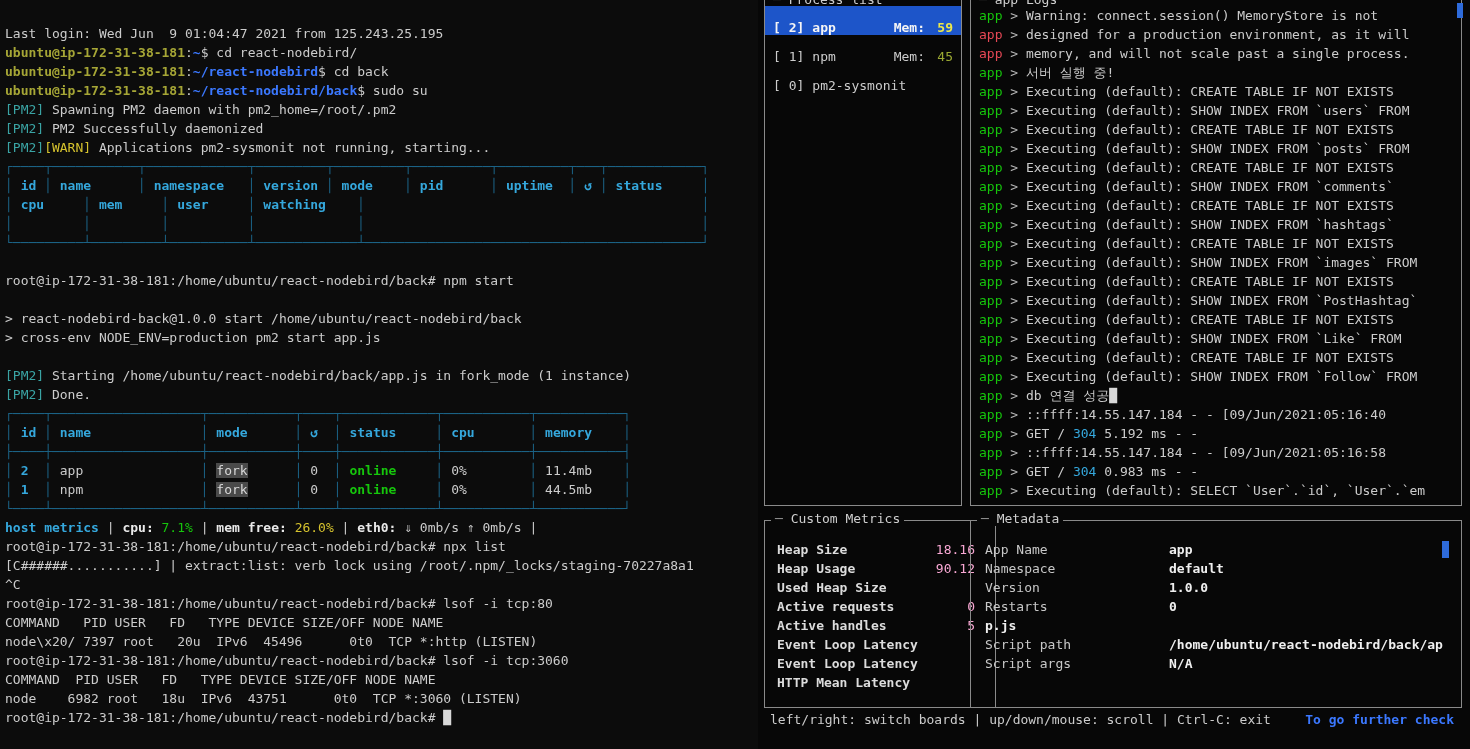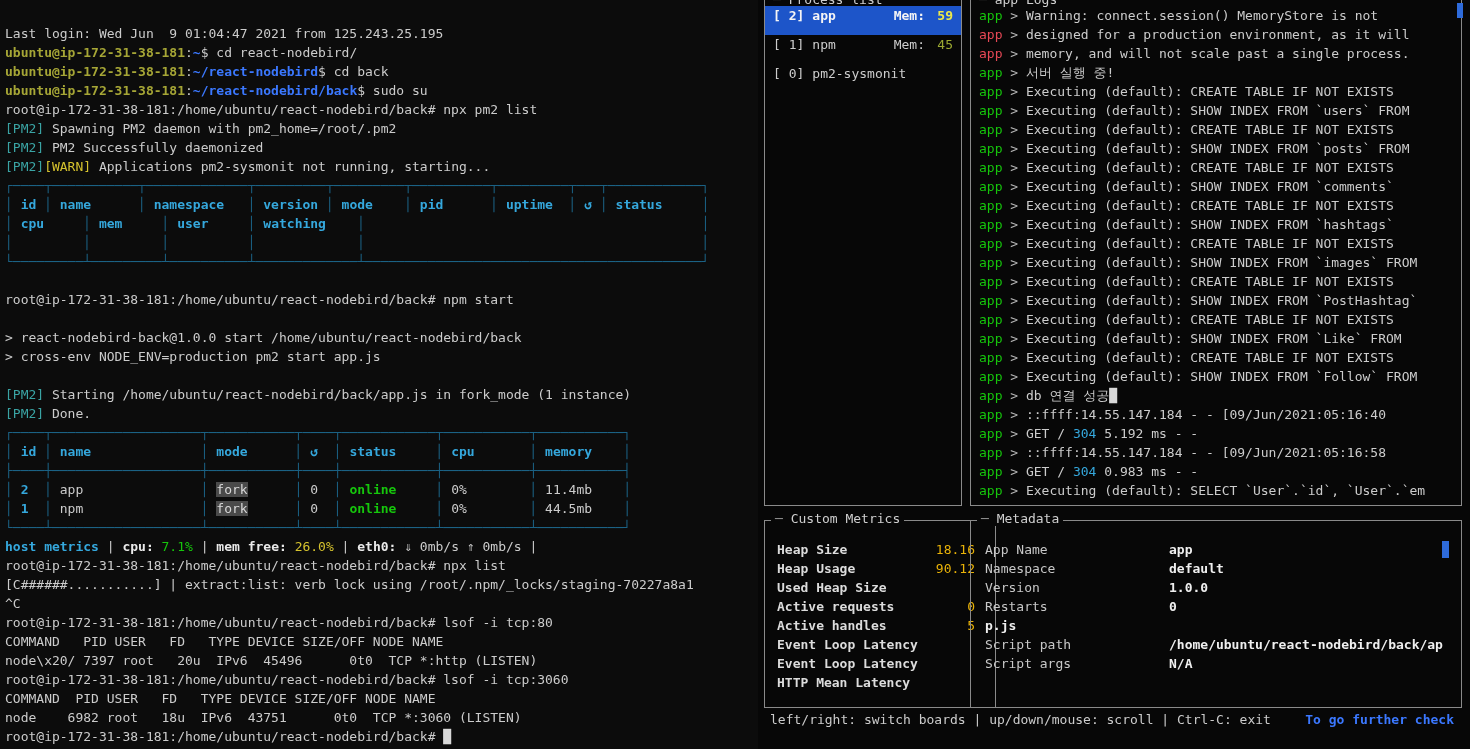--- a/index.html
+++ b/index.html
@@ -35,36 +35,36 @@
   .box.proc     { left:6px;   top:-14px;  width:198px; height:520px; }
   .box.logs     { left:212px; top:-14px;  width:492px; height:520px; }
   .box.metrics  { left:6px;   top:520px;  width:232px; height:188px; }
   .box.metadata { left:212px; top:520px;  width:492px; height:188px;padding-left:16px; }
   .btitle { position:absolute; color:#cfcfcf; white-space:pre; }
   .btitle::before { content:"─ "; color:#8a8a8a; }
   .box.proc .btitle, .box.logs .btitle { top:5px; left:8px; }
   .box.metrics .btitle, .box.metadata .btitle { top:-10px; left:6px; background:#070707; padding:0 4px; }
 
   .prows { position:absolute; top:19px; left:0; right:0; }
-  .prow { height:29px; line-height:19px; display:flex; justify-content:space-between; padding:0 8px; white-space:pre; }
+  .prow { height:29px; line-height:19px; display:flex; justify-content:space-between; padding:12px 8px; white-space:pre; }
   .prow.selected { background:#1d55c9; color:#f5f5f5; font-weight:bold; }
   .pname { margin-left:8px; }
   .pmem { display:inline-block; min-width:22px; text-align:right; margin-left:6px; }
   .pmem.hi { color:#ece84a;text-align:right; }
   .pmem.mid { color:#9aa832; }
 
   .logrows { position:absolute; top:19px; left:8px; right:8px; }
   .thumb { position:absolute; background:#2e6bdb; }
   .logs-thumb { right:-2px; top:16px; width:6px; height:15px; }
   .md-thumb { right:12px; top:20px; width:7px; height:17px; }
 
   .mrows { position:absolute; top:19px; left:0; right:0; }
   .mrow { height:19px; line-height:19px; display:flex; justify-content:space-between; padding:0 20px 0 12px; white-space:pre; }
   .mlabel { color:#dcdcdc; font-weight:bold; }
-  .mvalue { color:#eab308;margin-left:44px; }
+  .mvalue { color:#f9a8d4;margin-left:44px; }
 
   .mdrows { position:absolute; top:19px; left:0; right:0; }
   .mdrow { height:19px; line-height:19px; padding:0 0 0 14px; white-space:pre; }
   .mdlabel { display:inline-block; width:184px; color:#c8c8c8; }
   .mdlabel.asvalue { color:#efefef; font-weight:bold; }
   .mdvalue { color:#efefef; font-weight:bold; }
 
   .helpbar { position:absolute; left:0; top:710px; width:704px; }
   .hline1 { height:19px; line-height:19px; display:flex; justify-content:space-between; padding:0 8px 0 12px; white-space:pre; }
   .hline2 { height:19px; line-height:19px; padding-left:5px; white-space:pre; }
@@ -73,21 +73,20 @@
 </head>
 <body>
 
 <div class="screen">
 
   <div class="pane left">
       <div class="tline"><span>Last login: Wed Jun  9 01:04:47 2021 from 125.243.25.195</span></div>
       <div class="tline"><span class="c-user">ubuntu@ip-172-31-38-181</span><span>:</span><span class="c-path">~</span><span>$ cd react-nodebird/</span></div>
       <div class="tline"><span class="c-user">ubuntu@ip-172-31-38-181</span><span>:</span><span class="c-path">~/react-nodebird</span><span>$ cd back</span></div>
       <div class="tline"><span class="c-user">ubuntu@ip-172-31-38-181</span><span>:</span><span class="c-path">~/react-nodebird/back</span><span>$ sudo su</span></div>
-      <div class="tline"><span>root@ip-172-31-38-181:/home/ubuntu/react-nodebird/back# npx pm2 list</span></div>
       <div class="tline"><span class="c-pm2">[PM2]</span><span> Spawning PM2 daemon with pm2_home=/root/.pm2</span></div>
       <div class="tline"><span class="c-pm2">[PM2]</span><span> PM2 Successfully daemonized</span></div>
       <div class="tline"><span class="c-pm2">[PM2]</span><span class="c-warn">[WARN]</span><span> Applications pm2-sysmonit not running, starting...</span></div>
       <div class="tline"><span class="c-tb">┌────┬───────────┬─────────────┬─────────┬─────────┬──────────┬─────────┬───┬────────────┐</span></div>
       <div class="tline"><span class="c-tb">│</span><span class="c-th"> id </span><span class="c-tb">│</span><span class="c-th"> name      </span><span class="c-tb">│</span><span class="c-th"> namespace   </span><span class="c-tb">│</span><span class="c-th"> version </span><span class="c-tb">│</span><span class="c-th"> mode    </span><span class="c-tb">│</span><span class="c-th"> pid      </span><span class="c-tb">│</span><span class="c-th"> uptime  </span><span class="c-tb">│</span><span class="c-th"> ↺ </span><span class="c-tb">│</span><span class="c-th"> status     </span><span class="c-tb">│</span></div>
       <div class="tline"><span class="c-tb">│</span><span class="c-th"> cpu     </span><span class="c-tb">│</span><span class="c-th"> mem     </span><span class="c-tb">│</span><span class="c-th"> user     </span><span class="c-tb">│</span><span class="c-th"> watching    </span><span class="c-tb">│</span><span>                                           </span><span class="c-tb">│</span></div>
       <div class="tline"><span class="c-tb">│         │         │          │             │                                           │</span></div>
       <div class="tline"><span class="c-tb">└─────────┴─────────┴──────────┴─────────────┴───────────────────────────────────────────┘</span></div>
       <div class="tline">&nbsp;</div>
       <div class="tline"><span>root@ip-172-31-38-181:/home/ubuntu/react-nodebird/back# npm start</span></div>

